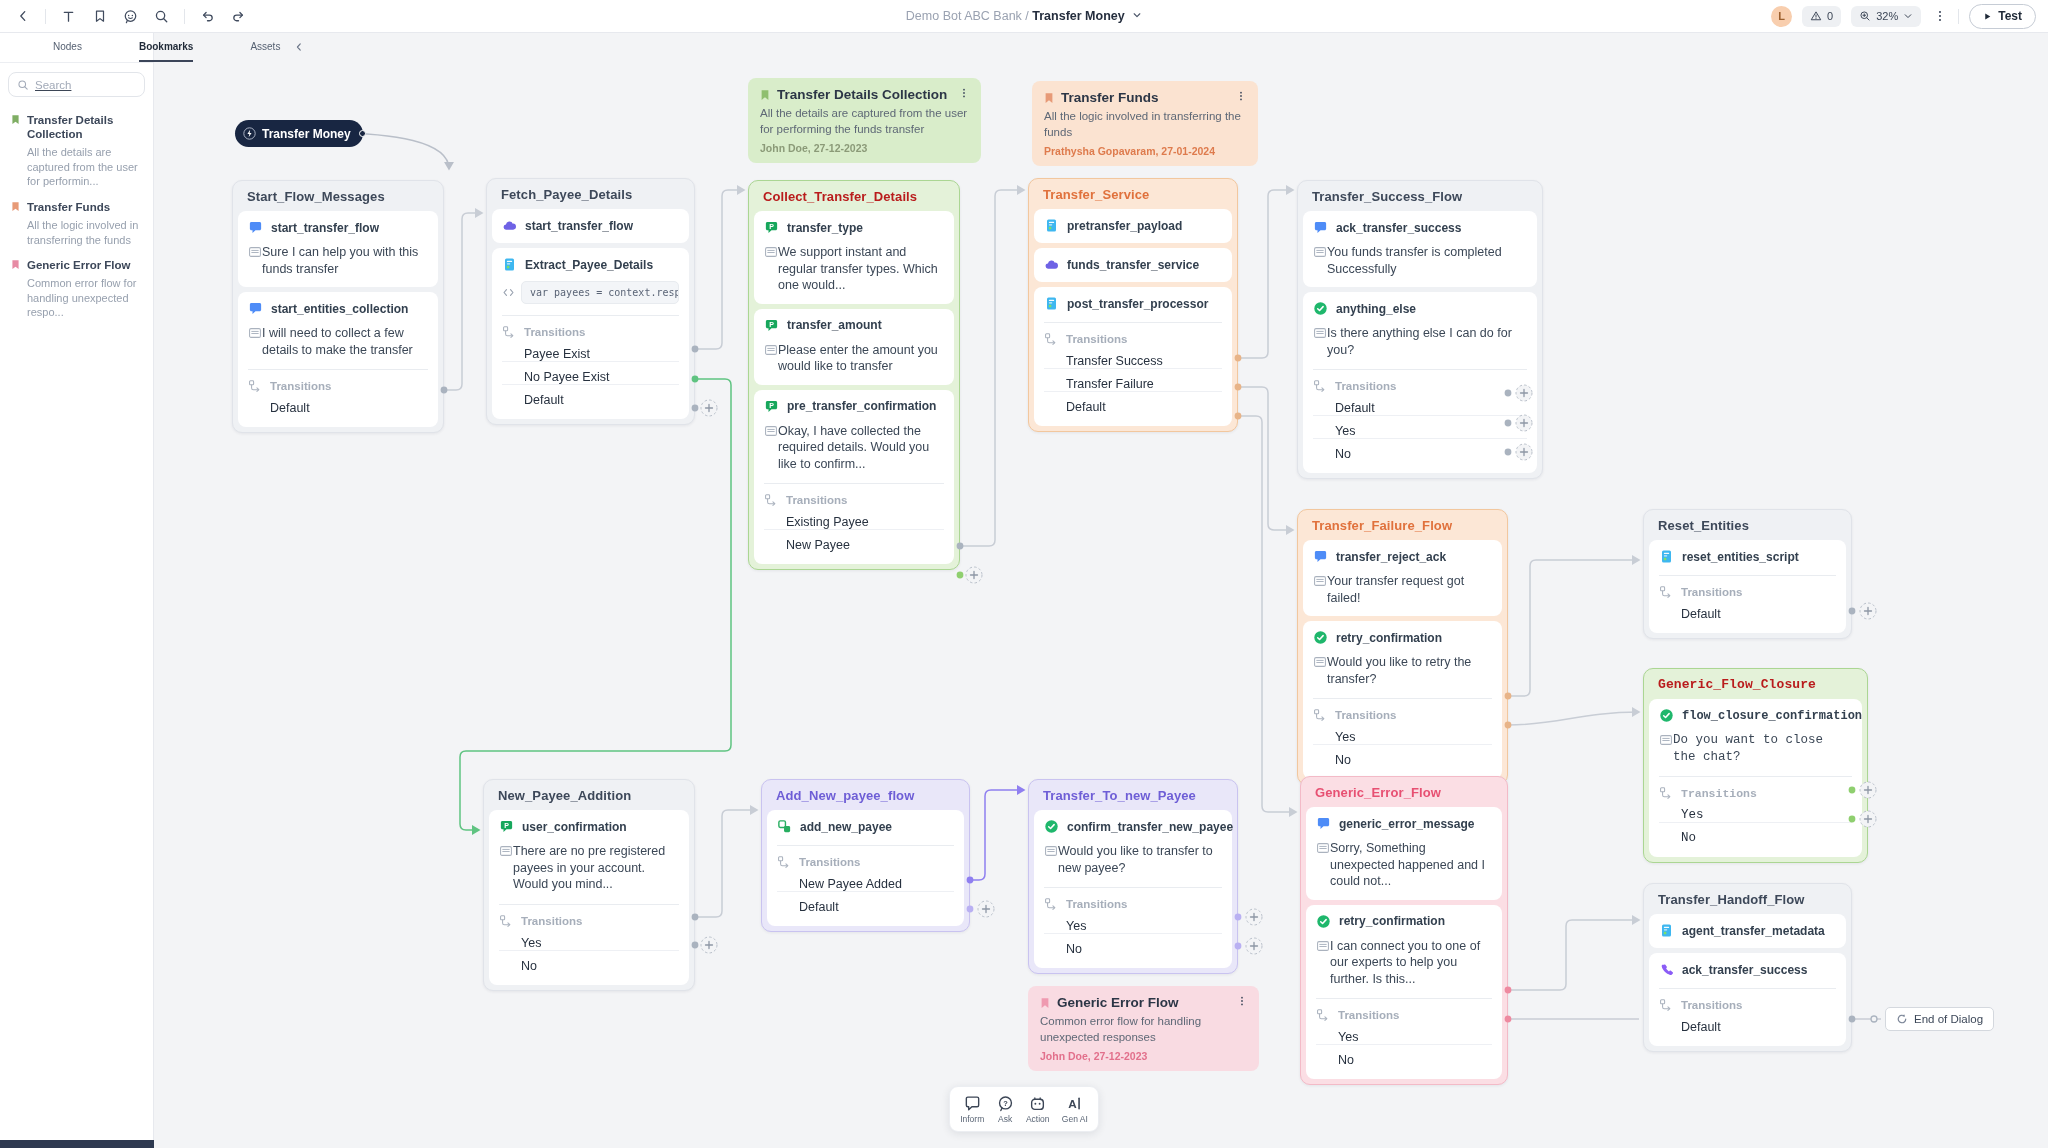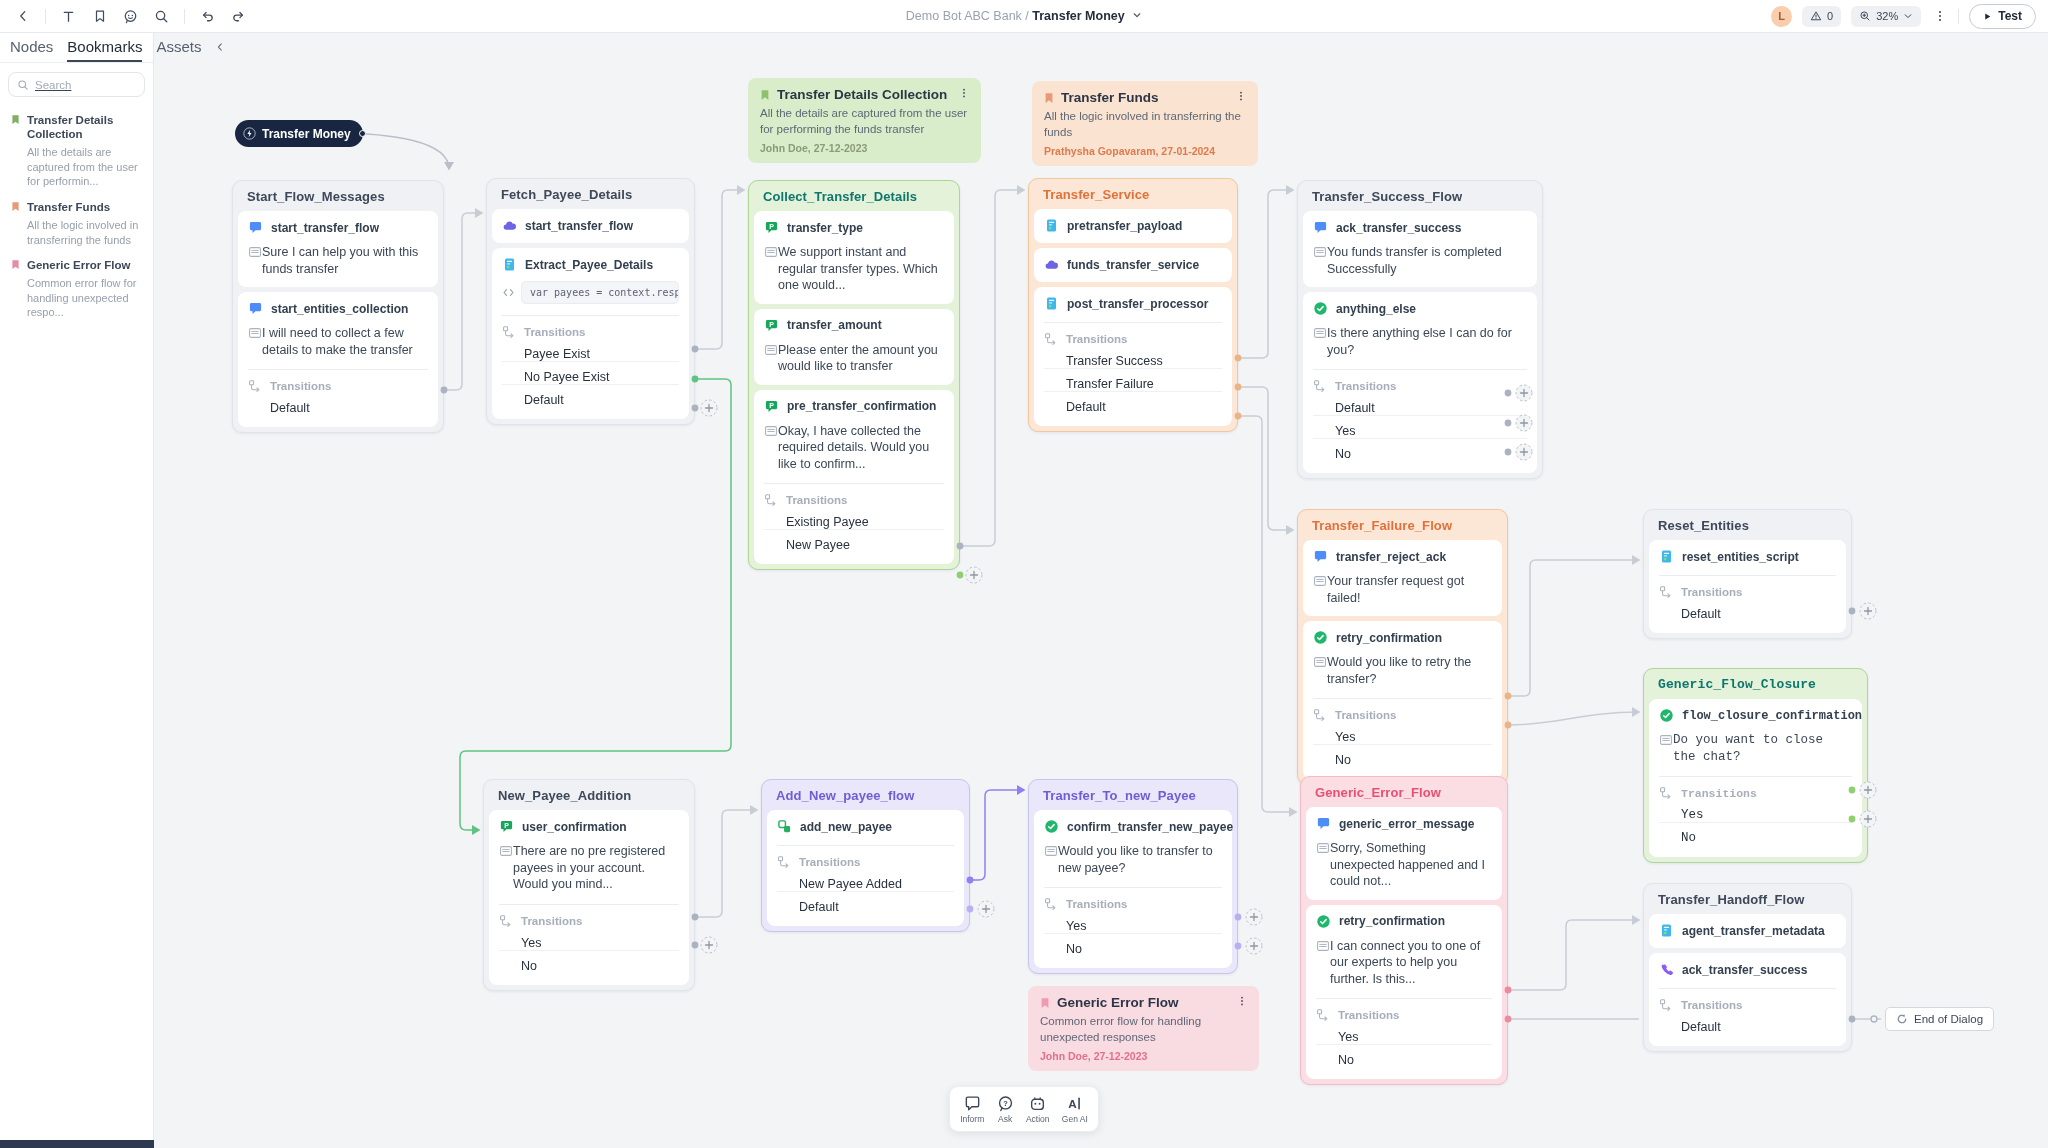--- a/index.html
+++ b/index.html
@@ -20,36 +20,36 @@
   .tb-center .crumb-cur { color:#252e3e; font-weight:700; }
   .tb-center .dd { display:inline-block; margin-left:4px; color:#4a5468; }
   .tb-right { margin-left:auto; display:flex; align-items:center; gap:10px; padding-right:12px; z-index:2; }
   .avatar { width:21px; height:21px; border-radius:50%; background:#f8ceae; color:#9c5f2d; font-size:11px; font-weight:700; display:flex; align-items:center; justify-content:center; }
   .pillbox { display:flex; align-items:center; gap:5px; background:#eef0f3; border-radius:6px; height:21px; padding:0 8px; font-size:11px; color:#3c4656; cursor:pointer; }
   .test-btn { display:flex; align-items:center; gap:6px; border:1px solid #c6ccd5; border-radius:13px; height:25px; padding:0 13px; font-size:12px; font-weight:700; color:#1f2937; background:#fff; cursor:pointer; }
 
   
   #sidebar { position:absolute; top:33px; left:0; width:154px; bottom:0; background:#fff; border-right:1px solid #e7e9ee; z-index:9; }
   .tabs { display:flex; align-items:center; gap:14px; padding:0 10px; height:30px; border-bottom:1px solid #eceef2; position:relative; }
-  .tab { font-size:15px; color:#566172; cursor:pointer; height:100%; display:flex; align-items:center; border-bottom:2px solid transparent; }
-  .tab.active { color:#1f2937; font-weight:400; border-bottom-color:#3b4559; }
+  .tab { font-size:10px; color:#566172; cursor:pointer; height:100%; display:flex; align-items:center; border-bottom:2px solid transparent;margin-left:43px; }
+  .tab.active { color:#1f2937; font-weight:700; border-bottom-color:#3b4559; }
   .collapse { margin-left:auto; color:#6b7588; font-size:11px; cursor:pointer; }
   .searchbox { margin:9px 8px; border:1px solid #e2e5ea; border-radius:8px; height:25px; display:flex; align-items:center; gap:6px; padding:0 8px; color:#a2aab8; }
   .searchbox input { border:none; outline:none; width:100%; font-size:11.5px; color:#3c4656; background:transparent;text-decoration:underline; }
   .searchbox input::placeholder { color:#a2aab8; }
   .bm-item { padding:7px 10px 4px; cursor:pointer; }
   .bm-title { display:flex; gap:6px; align-items:flex-start; font-size:11.5px; font-weight:600; color:#3c4759; line-height:1.25; }
   .bm-desc { font-size:11px; color:#97a0ae; line-height:1.35; margin:3px 0 0 17px; }
   #side-strip { position:absolute; left:0; bottom:0; width:154px; height:8px; background:#2e3950; z-index:11; }
 
   
   .node { position:absolute; z-index:2; border-radius:10px; border:1px solid; padding:0 5px 5px; box-shadow:0 1px 3px rgba(25,35,55,.07); }
   .node-header { padding:8px 9px 7px; font-size:13px; font-weight:600; letter-spacing:.1px; }
   .v-gray   { background:#eff1f4; border-color:#e0e3e9; } .v-gray  .node-header { color:#3d4859; }
-  .v-green  { background:#e4f2d9; border-color:#abd693; } .v-green .node-header { color:#0f766e; }
+  .v-green  { background:#e4f2d9; border-color:#abd693; } .v-green .node-header { color:#b91c1c; }
   .v-orange { background:#fce7d6; border-color:#f2c79e; } .v-orange .node-header { color:#e0713c; }
   .v-purple { background:#e9e7f9; border-color:#c9c3f0; } .v-purple .node-header { color:#6e5ed6; }
   .v-pink   { background:#fbdee4; border-color:#f3bac7; } .v-pink  .node-header { color:#e75072; }
   .sec { background:#fff; border-radius:8px; padding:9px 10px 10px; margin-bottom:5px; }
   .sec:last-child { margin-bottom:0; }
   .row-label { display:flex; align-items:center; gap:8px; font-size:12px; font-weight:600; color:#33404f; }
   .row-label .ic { flex:0 0 15px; height:15px; }
   .row-text { display:flex; gap:0; margin-top:9px; font-size:12.5px; color:#3b4756; line-height:1.32; }
   .row-text .ic { flex:0 0 14px; height:14px; margin-top:1px; }
   .row-code { display:flex; gap:6px; margin-top:9px; align-items:center; color:#8e97a5; }

